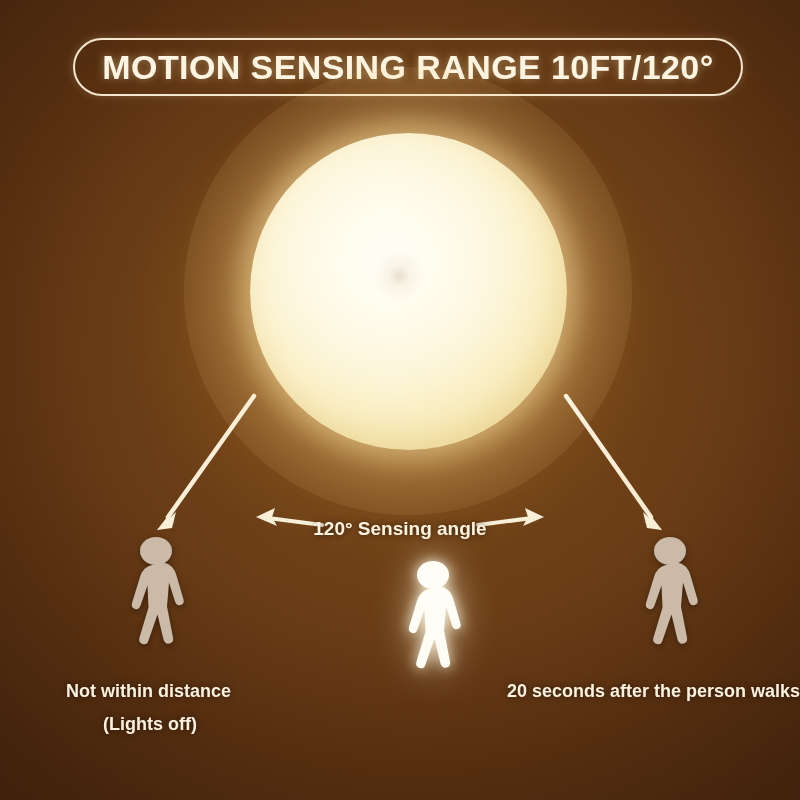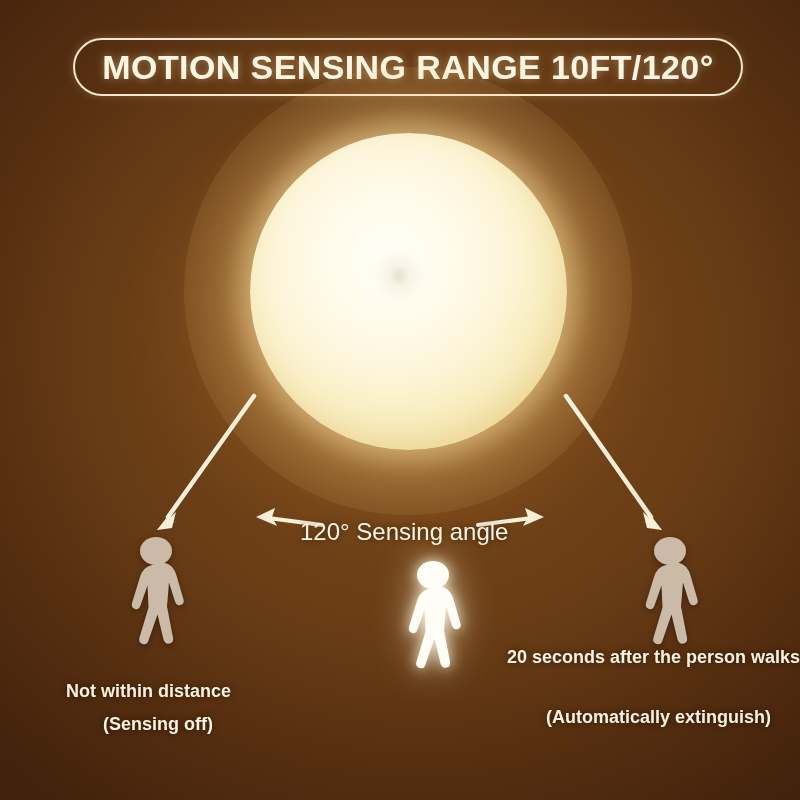--- a/index.html
+++ b/index.html
@@ -108,22 +108,22 @@
   }
 
   
   .angle-label {
     position: absolute;
     left: 300px;
     top: 518px;
     width: 200px;
     text-align: center;
     color: #fdf3e0;
-    font-size: 24px;
-    font-weight: 400;
+    font-size: 19px;
+    font-weight: 700;
     white-space: nowrap;
     text-shadow: 0 0 6px rgba(0, 0, 0, 0.55);
   }
 
   
   .person {
     position: absolute;
   }
   .person.dim svg { filter: drop-shadow(0 2px 3px rgba(0, 0, 0, 0.35)); }
   .person.lit svg {
@@ -139,21 +139,21 @@
   .caption {
     position: absolute;
     color: #fbf1df;
     font-size: 18px;
     font-weight: 700;
     white-space: nowrap;
     text-shadow: 0 0 6px rgba(0, 0, 0, 0.5);
   }
   .cap-left-1  { left: 66px;  top: 681px; }
   .cap-left-2  { left: 103px; top: 714px; }
-  .cap-right-1 { left: 507px; top: 647px; }
+  .cap-right-1 { left: 507px; top: 681px; }
   .cap-right-2 { left: 546px; top: 707px; }
   .cap-mid-1   { left: 327px; top: 721px; }
   .cap-mid-2   { left: 277px; top: 755px; }
 </style>
 </head>
 <body>
 
 <div id="stage">
 
   <div class="title-pill">
@@ -226,19 +226,18 @@
         <ellipse cx="38" cy="17" rx="16" ry="14"></ellipse>
         <path d="M34 31 q-9 2 -12 12 l-8 26 q-1 5 3 6 q4 1 5.5 -3.5 l7 -20 l1 22
                  l-9 30 q-1.5 5 3 6.5 q4.5 1.5 6 -3.5 l9 -26 l6 25 q1.5 5 6 4
                  q4.5 -1 3.5 -6 l-6 -31 l2 -24 l6 19 q1.5 4.5 5.5 3.5 q4 -1 3 -5.5
                  l-7 -24 q-3 -11 -13 -13 z"></path>
       </g>
     </svg>
   </div>
 
   <div class="caption cap-left-1">Not within distance</div>
-  <div class="caption cap-left-2">(Sensing off)</div>
+  <div class="caption cap-left-2">(Lights off)</div>
 
   <div class="caption cap-right-1">20 seconds after the person walks</div>
-  <div class="caption cap-right-2">(Automatically extinguish)</div>
 
 
 </div>
 
 </body></html>

